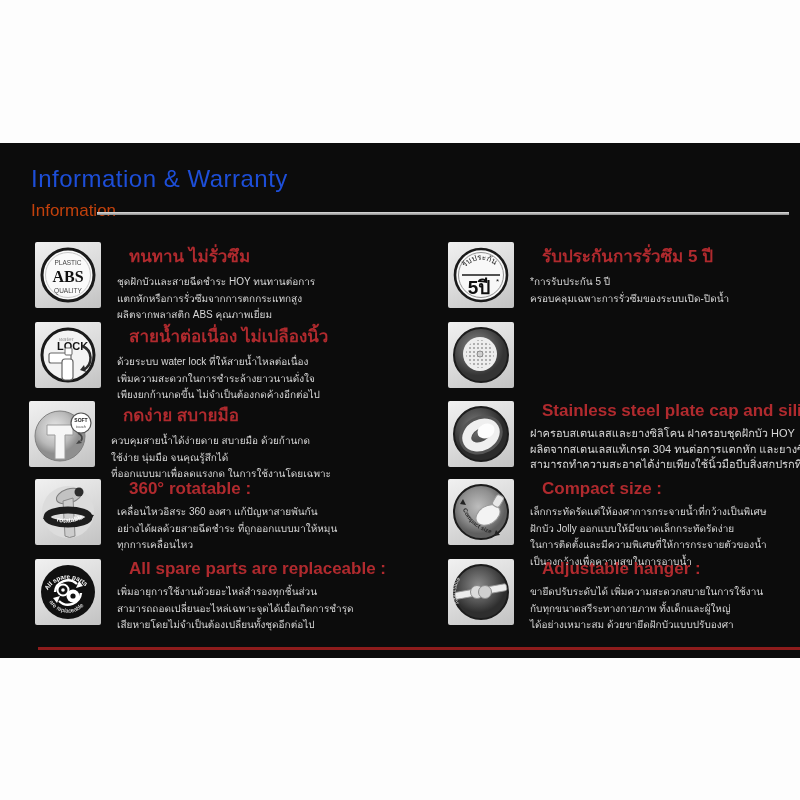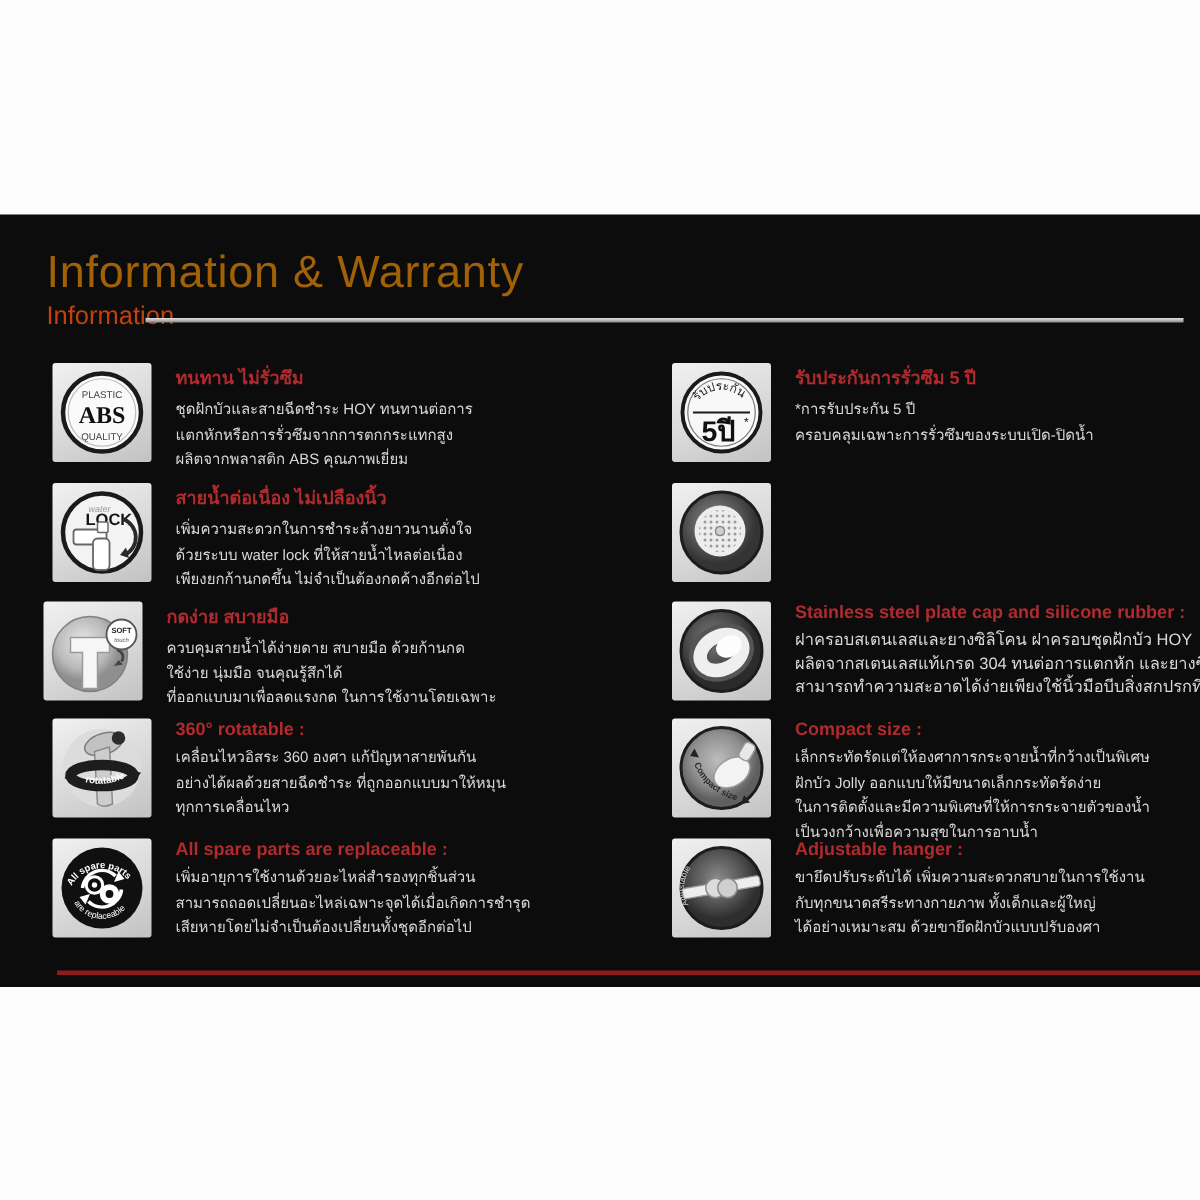--- a/index.html
+++ b/index.html
@@ -1,31 +1,31 @@
 <!DOCTYPE html>
 <html><head>
 <meta charset="utf-8">
 <style>
   html,body{margin:0;padding:0;background:#fff;}
   .page{position:relative;width:800px;height:800px;background:#fdfdfd;overflow:hidden;
         font-family:"Liberation Sans",sans-serif;}
   .board{position:absolute;left:0;top:143px;width:800px;height:515px;background:#0c0c0c;}
-  .main-title{position:absolute;left:31px;top:165px;font-size:30px;font-weight:500;
-              color:#a16207;letter-spacing:.5px;}
+  .main-title{position:absolute;left:31px;top:165px;font-size:24px;font-weight:500;
+              color:#1d4ed8;letter-spacing:.5px;}
   .sub-title{position:absolute;left:31px;top:201px;font-size:17px;color:#c2410c;}
   .rule{position:absolute;left:97px;top:212px;width:692px;height:3px;
         background:linear-gradient(180deg,#e0e0e0,#8a8a8a);}
   .redline{position:absolute;left:38px;top:647px;width:762px;height:3px;background:#8e1c1c;}
   .feature{position:absolute;display:flex;gap:16px;width:350px;}
   .icon-box{width:66px;height:66px;flex:0 0 66px;border-radius:2px;
             background:linear-gradient(155deg,#f1f1f1 0%,#d9d9d9 55%,#c2c2c2 100%);
             display:flex;align-items:center;justify-content:center;}
   .icon-box svg{display:block;}
   .ftext{padding-top:0;}
-  .ftitle{font-size:12px;font-weight:bold;color:#b02a2e;margin:0 0 5px 0;white-space:nowrap;}
+  .ftitle{font-size:17px;font-weight:bold;color:#b02a2e;margin:0 0 5px 12px;white-space:nowrap;}
   .fline{font-size:10px;color:#d8d8d8;line-height:16.5px;white-space:nowrap;}
   .fline.small{font-size:11px;line-height:15.5px;}
 </style>
 </head>
 <body>
 
 <div class="page">
   <div class="board"></div>
 
   <div class="main-title">Information &amp; Warranty</div>
@@ -59,22 +59,22 @@
         <text x="22" y="28" font-size="11" font-weight="bold" fill="#141414">LOCK</text>
         <rect x="14" y="31" width="22" height="10" rx="2" fill="#fff" stroke="#666" stroke-width="1.2"></rect>
         <rect x="27" y="37" width="11" height="21" rx="3" fill="#fff" stroke="#666" stroke-width="1.2"></rect>
         <rect x="30" y="26" width="7" height="7" rx="1" fill="#fff" stroke="#666" stroke-width="1"></rect>
         <path d="M47 24 a13 13 0 0 1 1 24" fill="none" stroke="#2a2a2a" stroke-width="2.5"></path>
         <path d="M45 48 l6 2 -2 -7 z" fill="#2a2a2a"></path>
       </svg>
     </div>
     <div class="ftext">
       <div class="ftitle">สายน้ำต่อเนื่อง ไม่เปลืองนิ้ว</div>
+      <div class="fline">ด้วยระบบ water lock ที่ให้สายน้ำไหลต่อเนื่อง</div>
       <div class="fline">เพิ่มความสะดวกในการชำระล้างยาวนานดั่งใจ</div>
-      <div class="fline">ด้วยระบบ water lock ที่ให้สายน้ำไหลต่อเนื่อง</div>
       <div class="fline">เพียงยกก้านกดขึ้น ไม่จำเป็นต้องกดค้างอีกต่อไป</div>
     </div>
   </div>
 
   <div class="feature" style="left:29px;top:401px">
     <div class="icon-box">
       <svg width="66" height="66" viewBox="0 0 66 66">
         <defs>
           <radialGradient id="gSoft" cx="40%" cy="35%">
             <stop offset="0%" stop-color="#e9e9e9"></stop>

